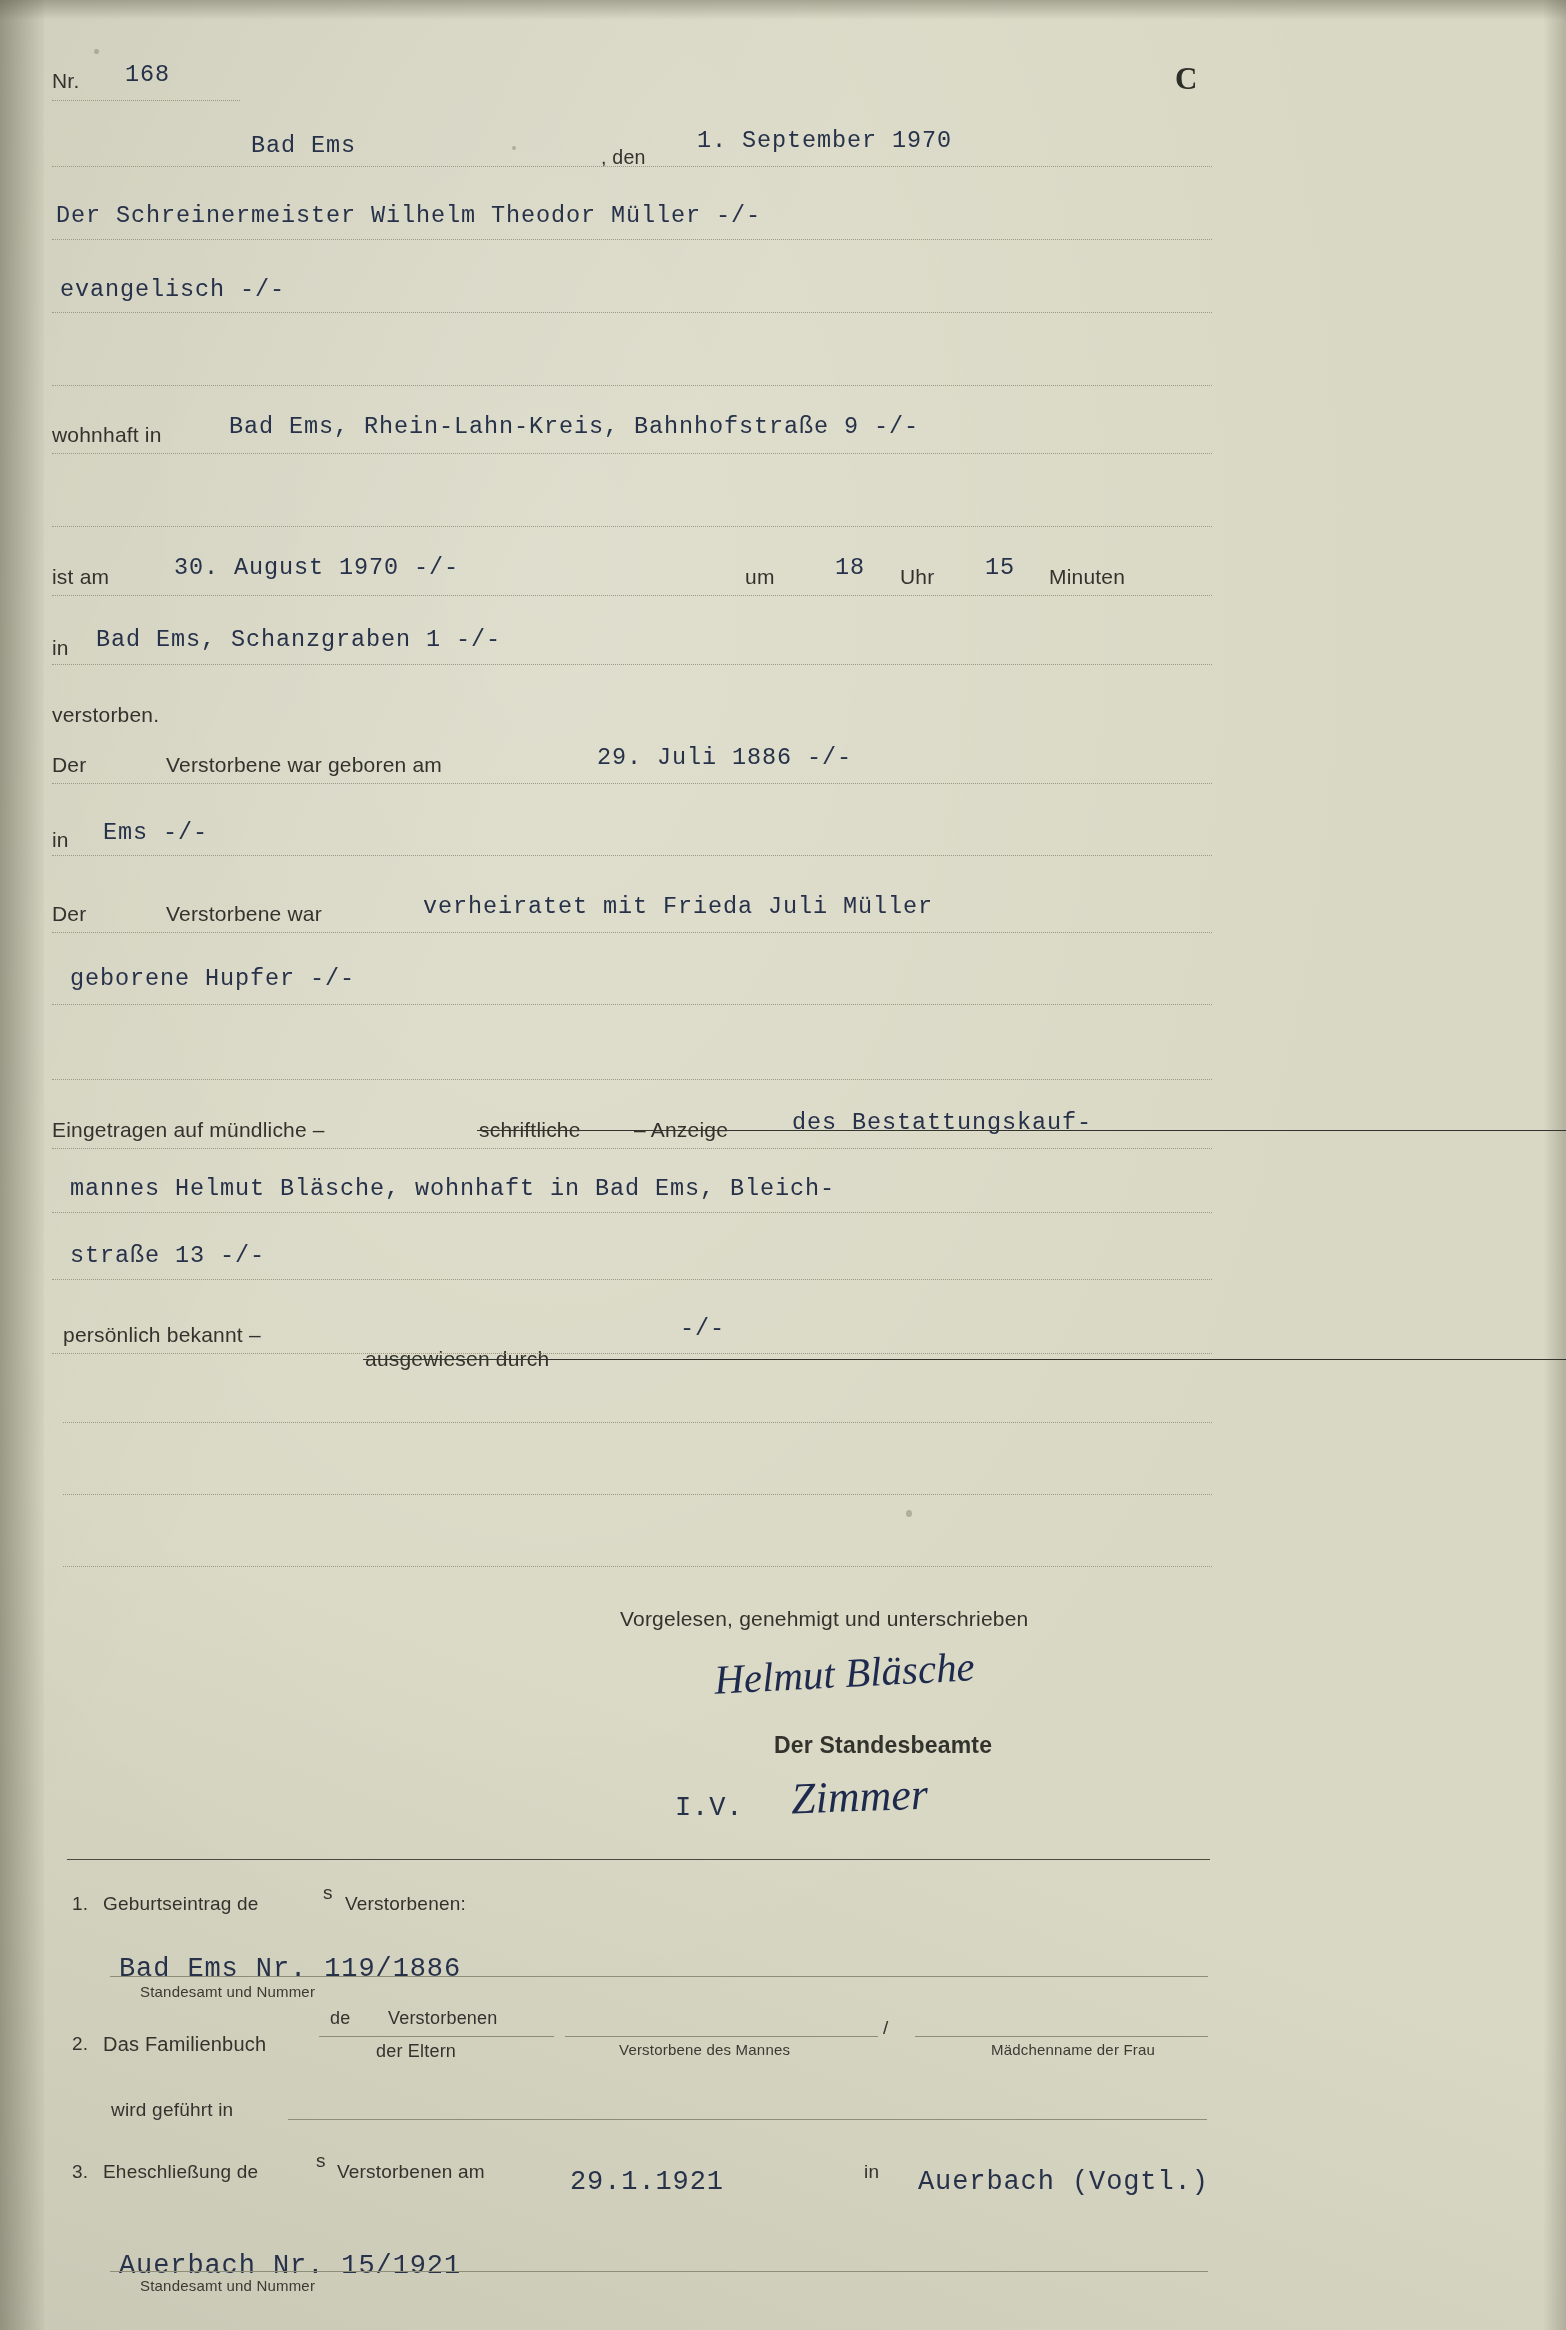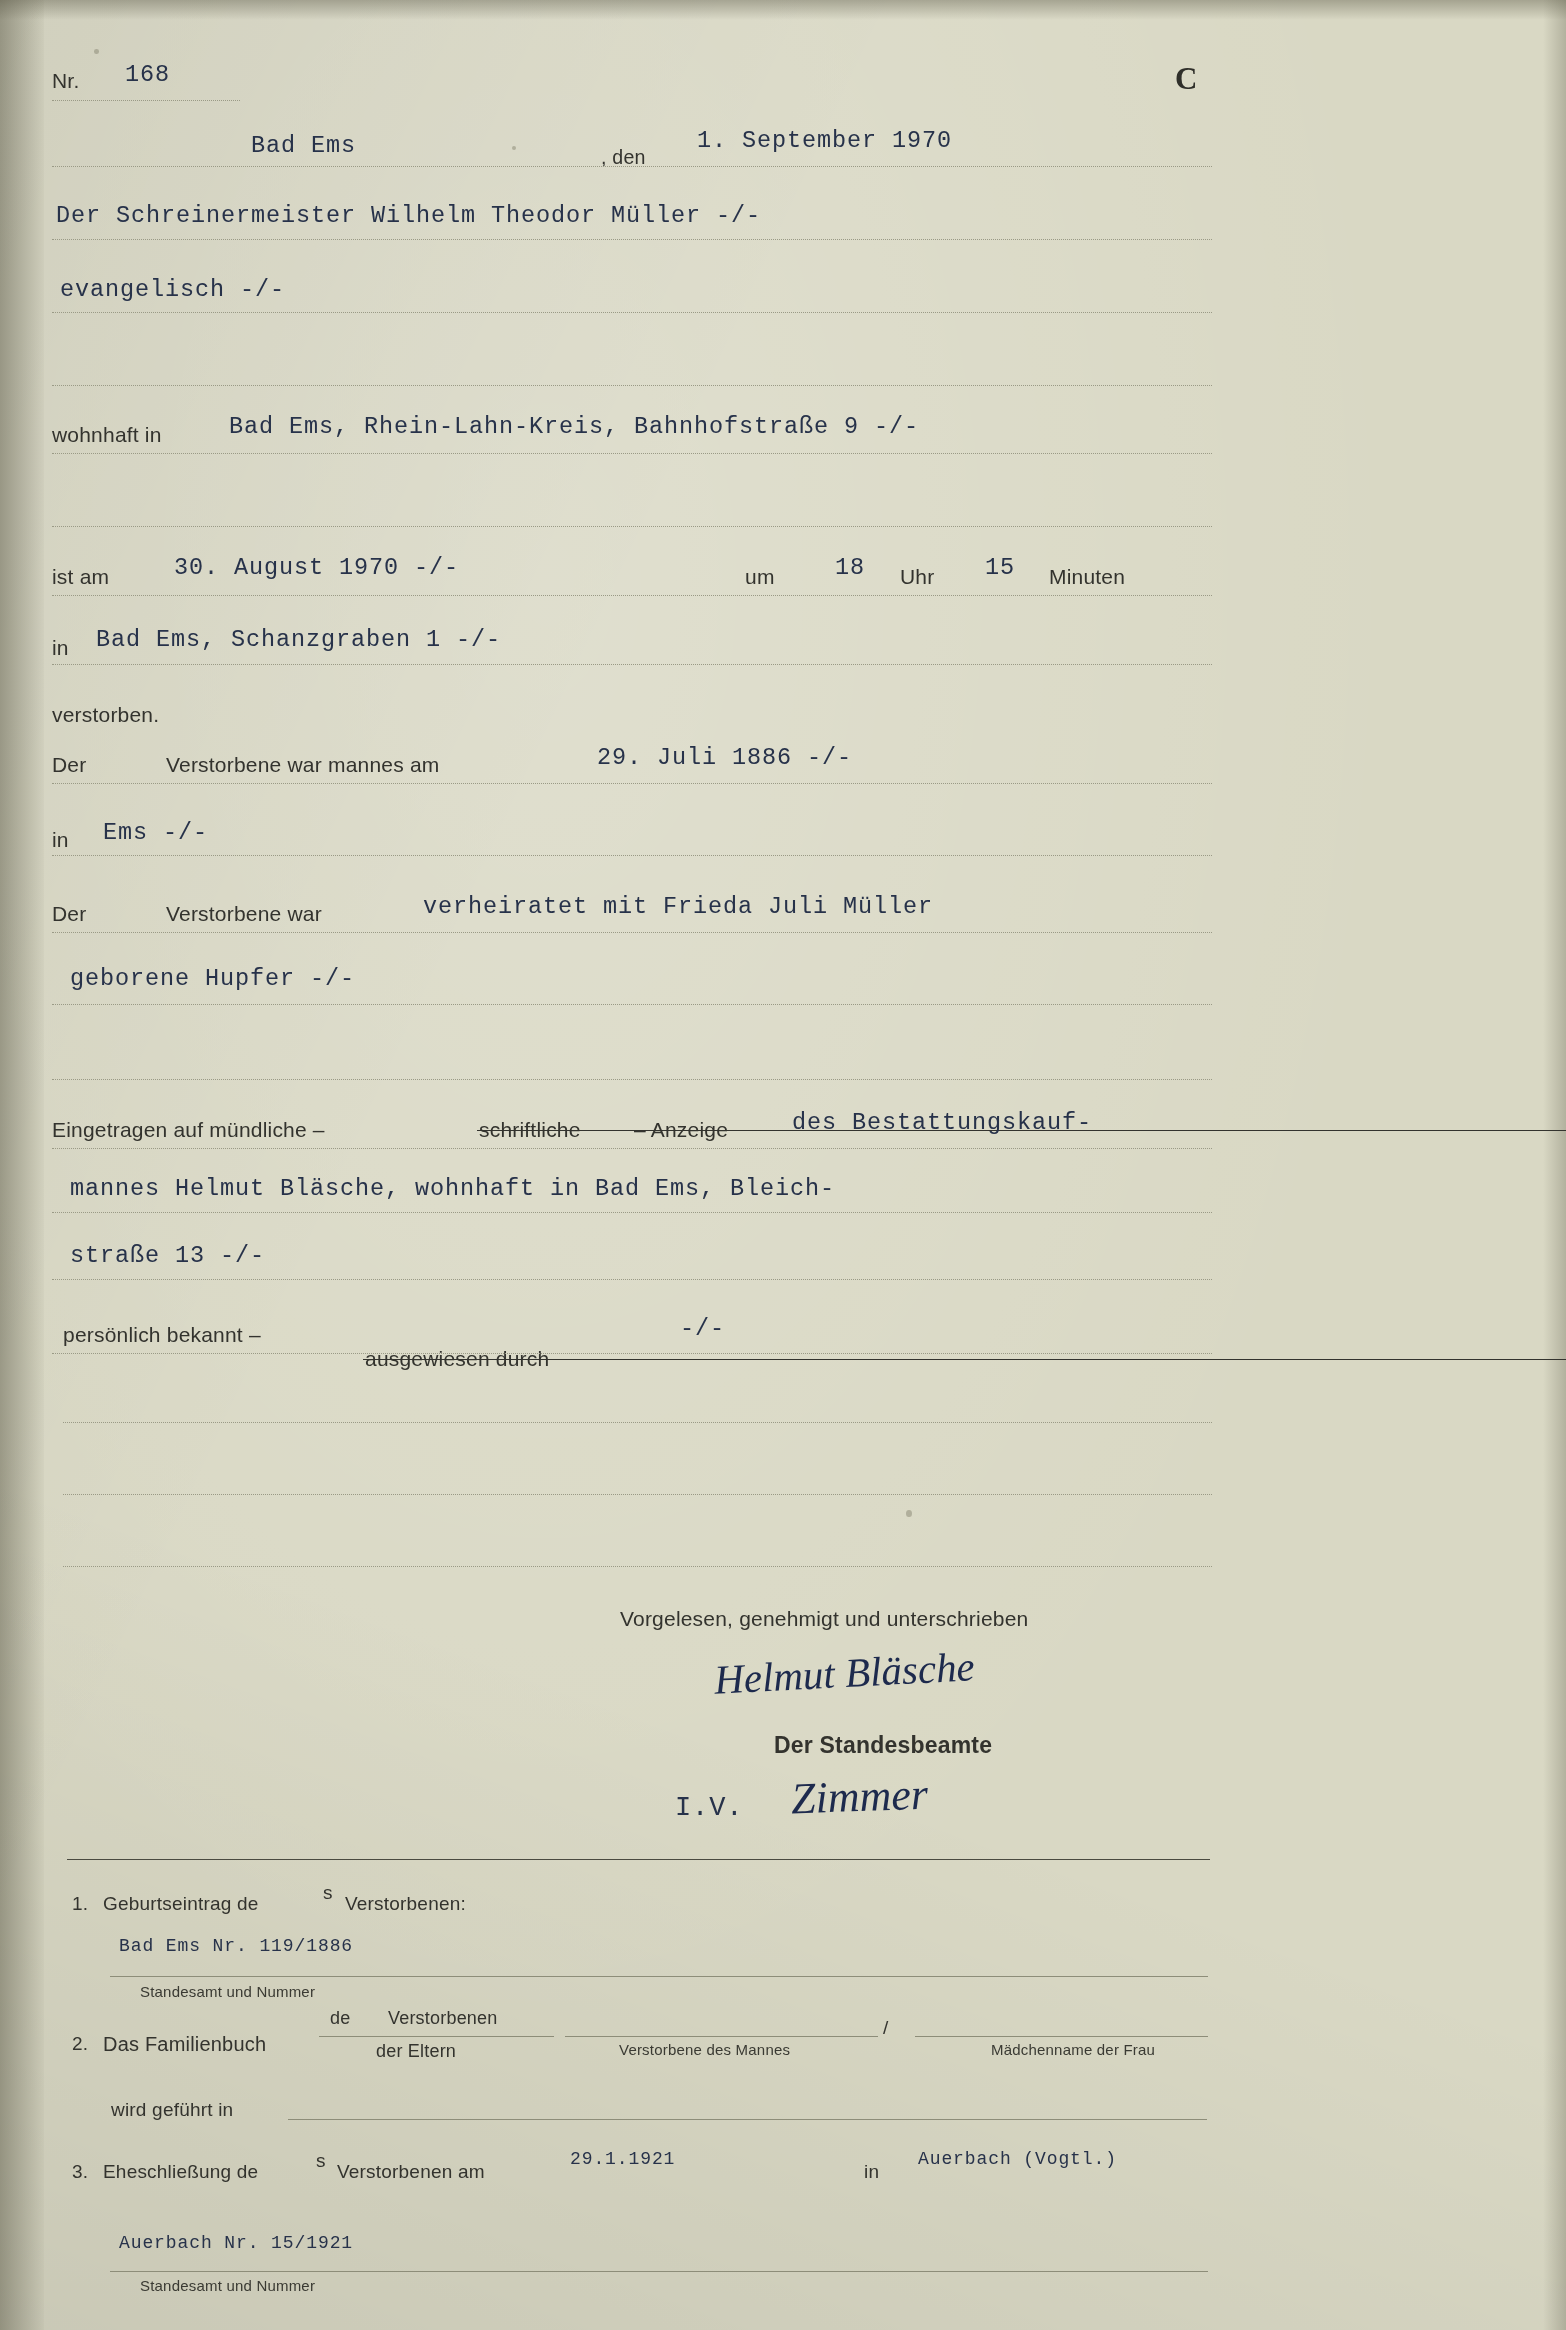--- a/index.html
+++ b/index.html
@@ -48,21 +48,21 @@
   .form.bold{font-weight:bold;}
   
   .type{
     position:absolute;
     color:#27324a;
     font-family:"Liberation Mono",monospace;
     font-size:23.5px;
     letter-spacing:0.9px;
     white-space:pre;
   }
-  .type.sm{font-size:18px;}
+  .type.sm{font-size:27px;margin-top:18px;}
   .dots{
     position:absolute;
     border-bottom:1.6px dotted #9a9a86;
     height:0;
   }
   .rule{
     position:absolute;
     border-bottom:1.6px solid #4a4a40;
     height:0;
   }
@@ -142,21 +142,21 @@
   <div class="form" style="left:1049px;top:565px;">Minuten</div>
   <div class="dots" style="left:52px;top:595px;width:1160px;"></div>
 
   <div class="form" style="left:52px;top:636px;">in</div>
   <div class="type" style="left:96px;top:626px;">Bad Ems, Schanzgraben 1 -/-</div>
   <div class="dots" style="left:52px;top:664px;width:1160px;"></div>
 
   <div class="form" style="left:52px;top:703px;">verstorben.</div>
 
   <div class="form" style="left:52px;top:753px;">Der</div>
-  <div class="form" style="left:166px;top:753px;">Verstorbene war mannes am</div>
+  <div class="form" style="left:166px;top:753px;">Verstorbene war geboren am</div>
   <div class="type" style="left:597px;top:744px;">29. Juli 1886 -/-</div>
   <div class="dots" style="left:52px;top:783px;width:1160px;"></div>
 
   <div class="form" style="left:52px;top:828px;">in</div>
   <div class="type" style="left:103px;top:819px;">Ems -/-</div>
   <div class="dots" style="left:52px;top:855px;width:1160px;"></div>
 
   <div class="form" style="left:52px;top:902px;">Der</div>
   <div class="form" style="left:166px;top:902px;">Verstorbene war</div>
   <div class="type" style="left:423px;top:893px;">verheiratet mit Frieda Juli Müller</div>

